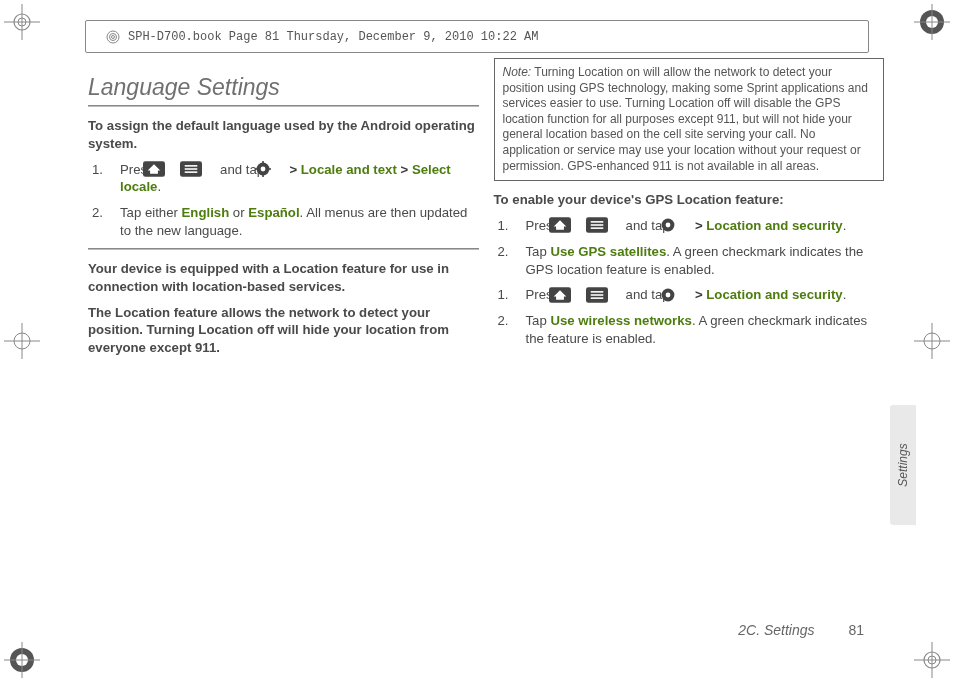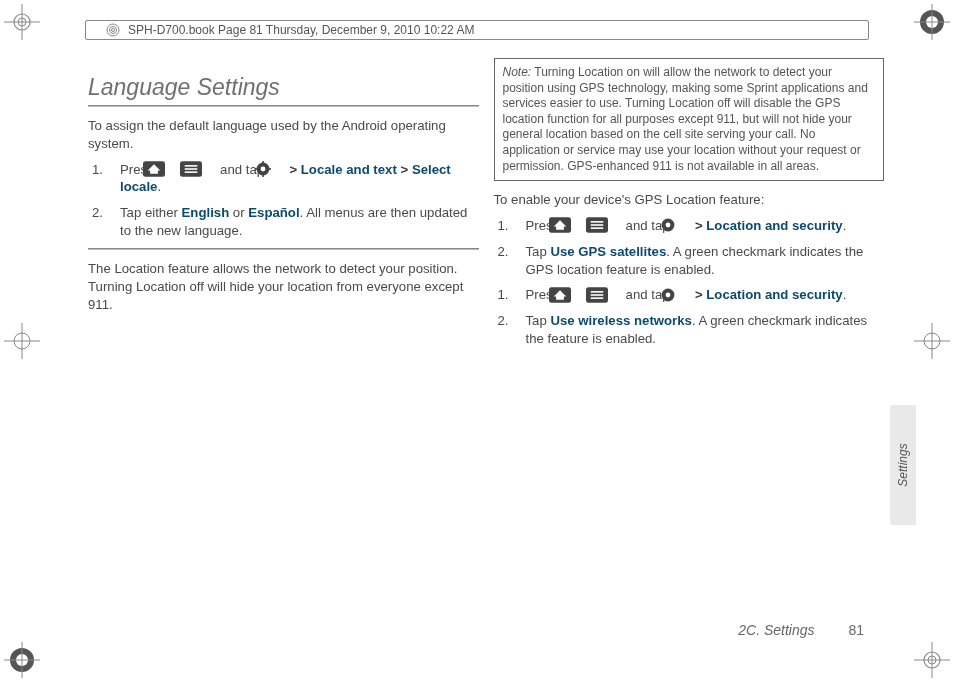--- a/index.html
+++ b/index.html
@@ -15,28 +15,29 @@
     position: absolute;
     width: 36px;
     height: 36px;
   }
   .reg-mark svg { width: 100%; height: 100%; }
   .header-line {
     position: absolute;
     top: 20px;
     left: 85px;
     right: 85px;
-    height: 20px;
+    height: 33px;
     border: 1px solid #888;
     border-radius: 2px;
     display: flex;
     align-items: center;
     padding-left: 20px;
     font-size: 12px;
     color: #555;
+    font-family: Liberation Mono, monospace;
   }
   .header-line svg { margin-right: 8px; }
   .page {
     position: absolute;
     top: 58px;
     left: 88px;
     right: 70px;
     bottom: 40px;
   }
   .columns {
@@ -51,27 +52,27 @@
     color: #707070;
     margin-bottom: 2px;
     margin-top: 14px;
   }
   .rule2 {
     height: 0;
     border-top: 1.5px solid #888;
     border-bottom: 1.5px solid #bbb;
     margin-bottom: 10px;
   }
-  p { margin-bottom: 8px; }
+  p { margin-bottom: 8px; font-weight: bold; }
   ol { list-style: none; margin-left: 18px; margin-bottom: 8px; }
   ol li { margin-bottom: 8px; text-indent: -14px; padding-left: 14px; }
   ol li .num { display:inline-block; width:14px; }
   .icon { display:inline-block; vertical-align:middle; width:22px; height:16px; position:relative; top:-1px;}
   .icon svg { width:100%; height:100%; }
-  b, strong { font-weight:700; color:#0c4a6e;}
+  b, strong { font-weight:700; color:#4d7c0f;}
   .gt { font-weight:700; font-family: Arial; color:#3a3a3a;}
   .notebox {
     border: 1px solid #666;
     padding: 6px 8px;
     font-size: 12px;
     line-height: 1.3;
     margin-bottom: 10px;
     color:#555;
   }
   .notebox .note-label { font-style: italic; margin-top: 31px; }
@@ -202,20 +203,21 @@
           <strong>Locale and text</strong>
           <span class="gt">&gt;</span>
           <strong>Select locale</strong><span>.</span>
         </li>
         <li>
           <span class="num">2.</span><span>Tap either </span><strong>English</strong><span> or </span><strong>Español</strong><span>. All menus are then updated to the new language.</span>
         </li>
       </ol>
 
       <div class="rule2"></div>
+      <p>Your device is equipped with a Location feature for use in connection with location-based services.</p>
       <p>The Location feature allows the network to detect your position. Turning Location off will hide your location from everyone except 911.</p>
     </div>
 
     <div class="col">
       <div class="notebox">
         <span class="note-label">Note:</span>
         <span>Turning Location on will allow the network to detect your position using GPS technology, making some Sprint applications and services easier to use. Turning Location off will disable the GPS location function for all purposes except 911, but will not hide your general location based on the cell site serving your call. No application or service may use your location without your request or permission. GPS-enhanced 911 is not available in all areas.</span>
       </div>
 
       <p>To enable your device's GPS Location feature:</p>

